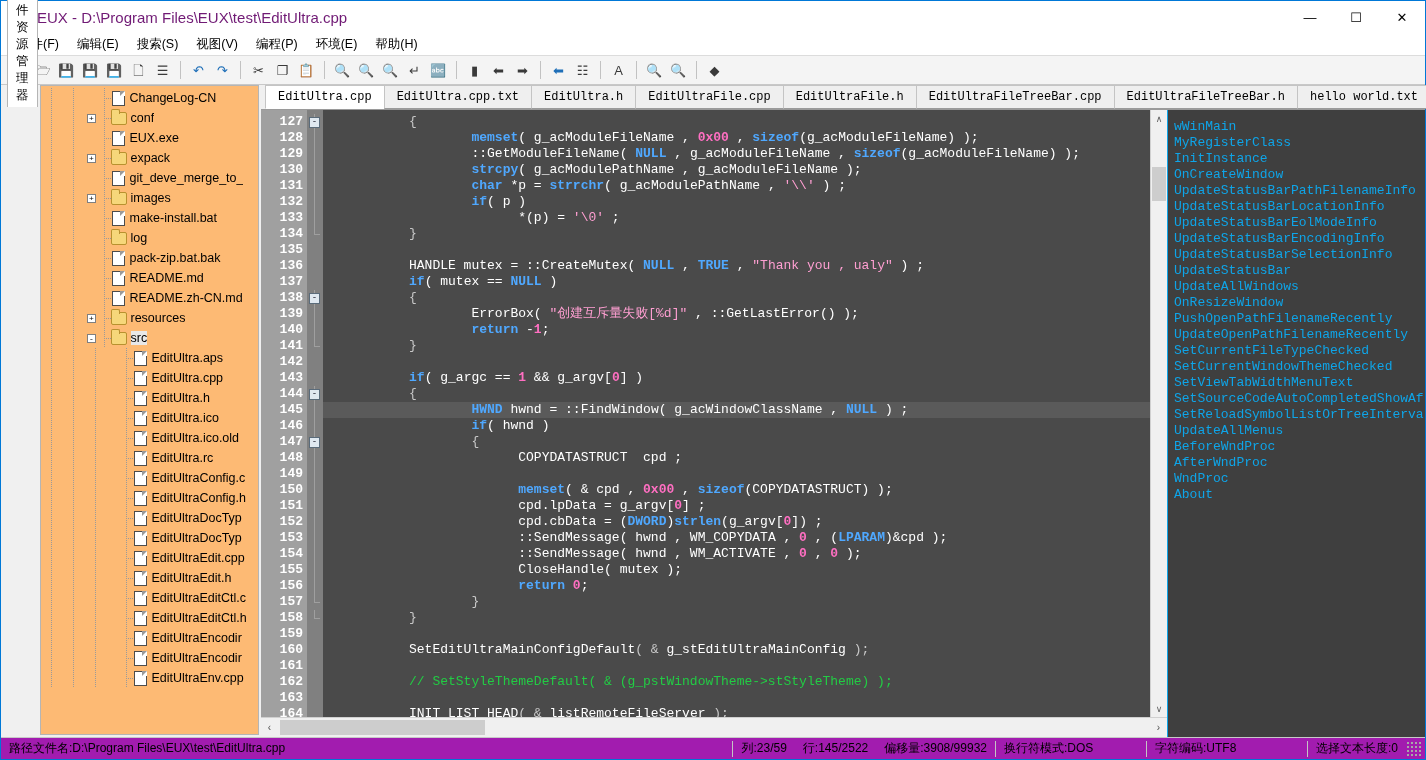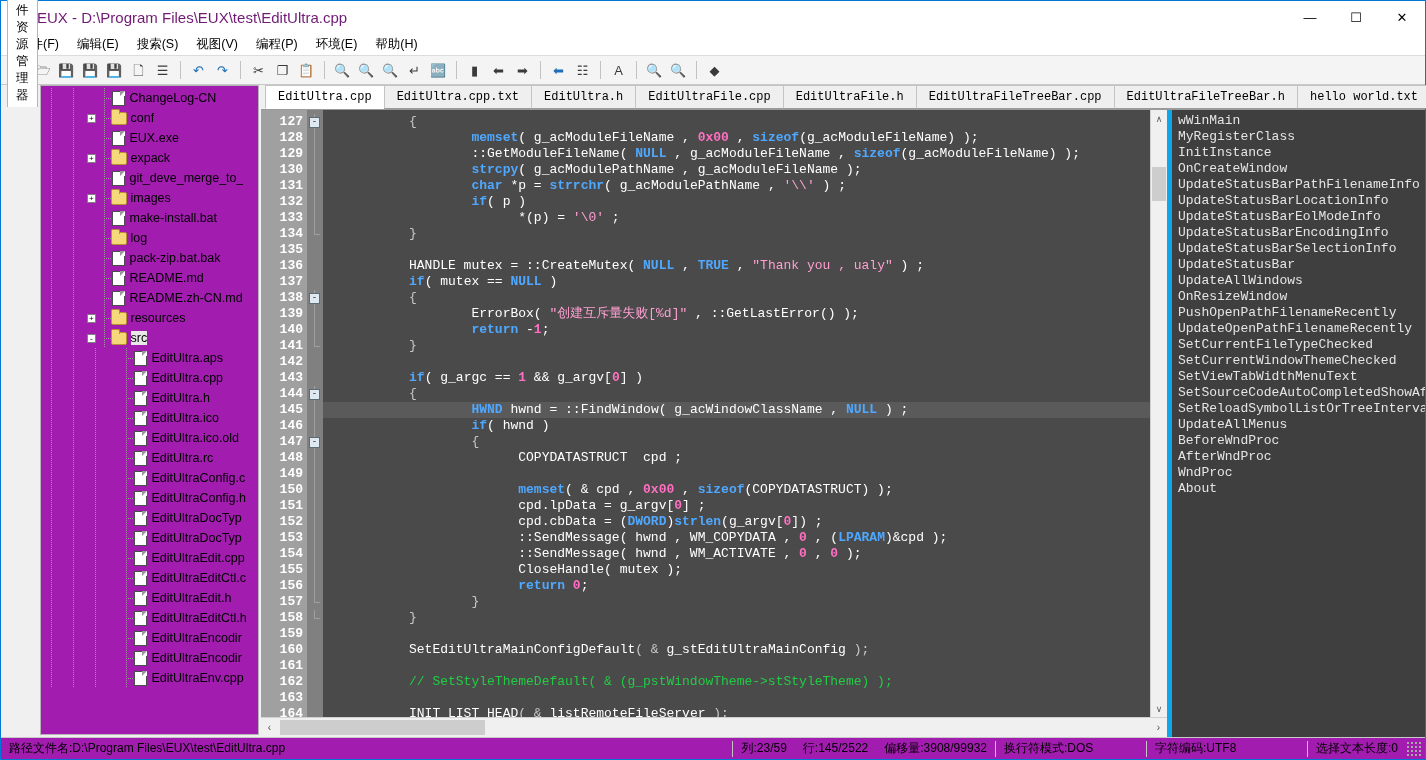--- a/index.html
+++ b/index.html
@@ -62,21 +62,21 @@
   .bodywrap { flex:1; display:flex; min-height:0; background:#f0f0f0; }
 
   
   .explorer { width:260px; flex:0 0 260px; display:flex; flex-direction:row; background:#f0f0f0; }
   .exp-tabstrip { height:22px; flex:0 0 22px; display:flex; align-items:flex-end; padding-left:6px; background:#f0f0f0; }
   .exp-tab {
     background:#ffffff; border:1px solid #b5b5b5; border-bottom:none;
     font-size:12.5px; padding:2px 8px 3px 8px; color:#000;
   }
   .tree {
-    flex:1; background:#a21caf; border:1px solid #b5b5b5; border-top:1px solid #b5b5b5;
+    flex:1; background:#fdba74; border:1px solid #b5b5b5; border-top:1px solid #b5b5b5;
     margin:0 2px 2px 2px; overflow:hidden; position:relative;
     padding-top:2px;
   }
   .trow { height:20px; display:flex; align-items:center; font-size:12.5px; color:#000; white-space:nowrap; position:relative; }
   .indent { width:22px; height:20px; flex:0 0 22px; position:relative; }
   .indent.guide::before {
     content:""; position:absolute; left:10px; top:0; bottom:0; width:1px;
     background:repeating-linear-gradient(to bottom,#9a9a9a 0 1px,transparent 1px 2px);
   }
   .expander {
@@ -172,23 +172,23 @@
   .vsb .track { flex:1; position:relative; background:#f0f0f0; }
   .vsb .thumb { position:absolute; left:1px; right:1px; top:40px; height:34px; background:#cdcdcd; }
 
   .hsbwrap { height:20px; flex:0 0 20px; display:flex; background:#f0f0f0; border-top:1px solid #d0d0d0; }
   .hsb-arrow { width:17px; display:flex;align-items:center;justify-content:center;font-size:10px;color:#505050; }
   .hsb-track { flex:1; position:relative; }
   .hsb-thumb { position:absolute; left:2px; top:2px; height:15px; width:205px; background:#cdcdcd; }
 
   
   .symbolpane {
-    flex:0 0 258px; background:#3f3f3f; border-left:5px solid #0ea5e9;
-    overflow:hidden; padding-top:3px;
-    font-family:"Liberation Mono", monospace; font-size:13px; color:#e5e5e5;
+    flex:0 0 258px; background:#3f3f3f; border-left:1px solid #0ea5e9;
+    overflow:hidden; padding-top:9px;
+    font-family:"Liberation Mono", monospace; font-size:13px; color:#0ea5e9;
   }
   .symrow { height:16px; line-height:16px; padding-left:6px; white-space:nowrap; }
 
   
   .statusbar {
     height:22px; flex:0 0 22px; display:flex; align-items:center;
     background:#a21caf; border-top:1px solid #c8c8c8; font-size:12px; color:#000;
   }
   .scell { padding:0 8px; height:22px; display:flex; align-items:center; white-space:nowrap; }
   .sdiv { width:1px; height:16px; background:#c4c4c4; }
@@ -530,30 +530,30 @@
             <div class="ico-file"></div>
             <div class="tlabel">EditUltraEdit.cpp</div>
           </div>
           <div class="trow">
             <div class="indent guide"></div>
             <div class="indent guide"></div>
             <div class="indent guide"></div>
             <div class="expander"></div>
             <div class="elbow"></div>
             <div class="ico-file"></div>
+            <div class="tlabel">EditUltraEdit.h</div>
+          </div>
+          <div class="trow">
+            <div class="indent guide"></div>
+            <div class="indent guide"></div>
+            <div class="indent guide"></div>
+            <div class="expander"></div>
+            <div class="elbow"></div>
+            <div class="ico-file"></div>
             <div class="tlabel">EditUltraEditCtl.c</div>
-          </div>
-          <div class="trow">
-            <div class="indent guide"></div>
-            <div class="indent guide"></div>
-            <div class="indent guide"></div>
-            <div class="expander"></div>
-            <div class="elbow"></div>
-            <div class="ico-file"></div>
-            <div class="tlabel">EditUltraEdit.h</div>
           </div>
           <div class="trow">
             <div class="indent guide"></div>
             <div class="indent guide"></div>
             <div class="indent guide"></div>
             <div class="expander"></div>
             <div class="elbow"></div>
             <div class="ico-file"></div>
             <div class="tlabel">EditUltraEditCtl.h</div>
           </div>

